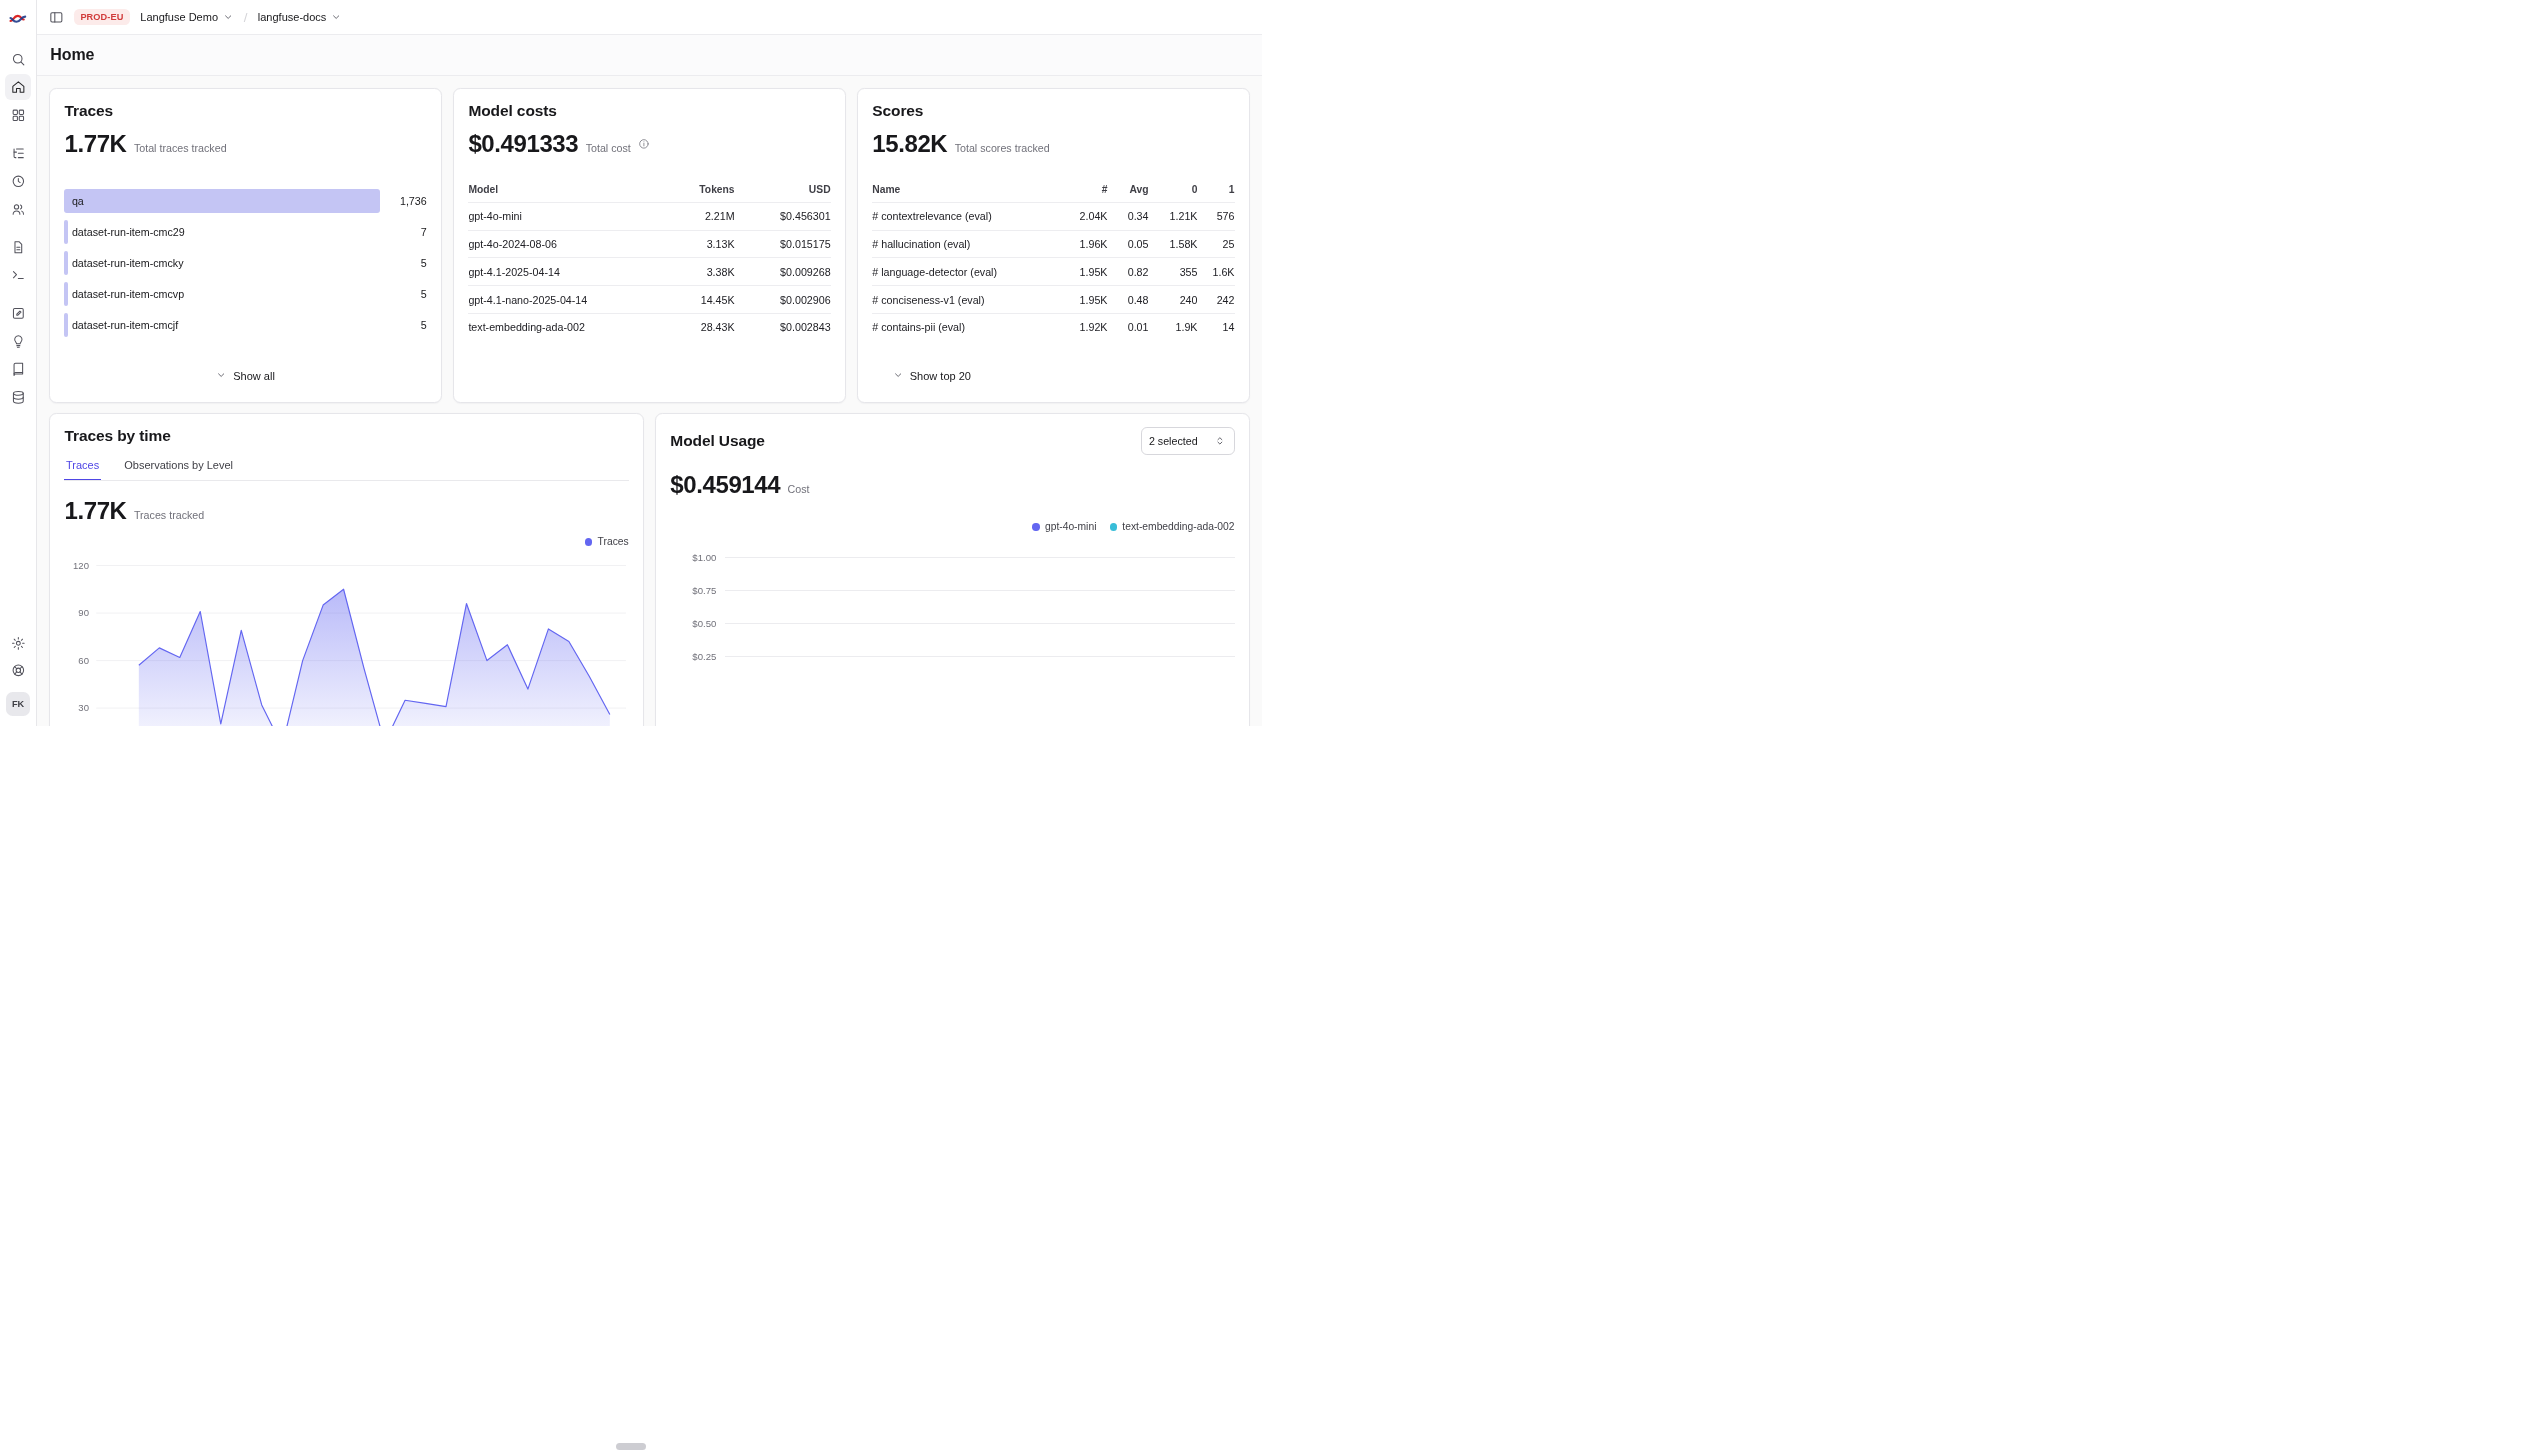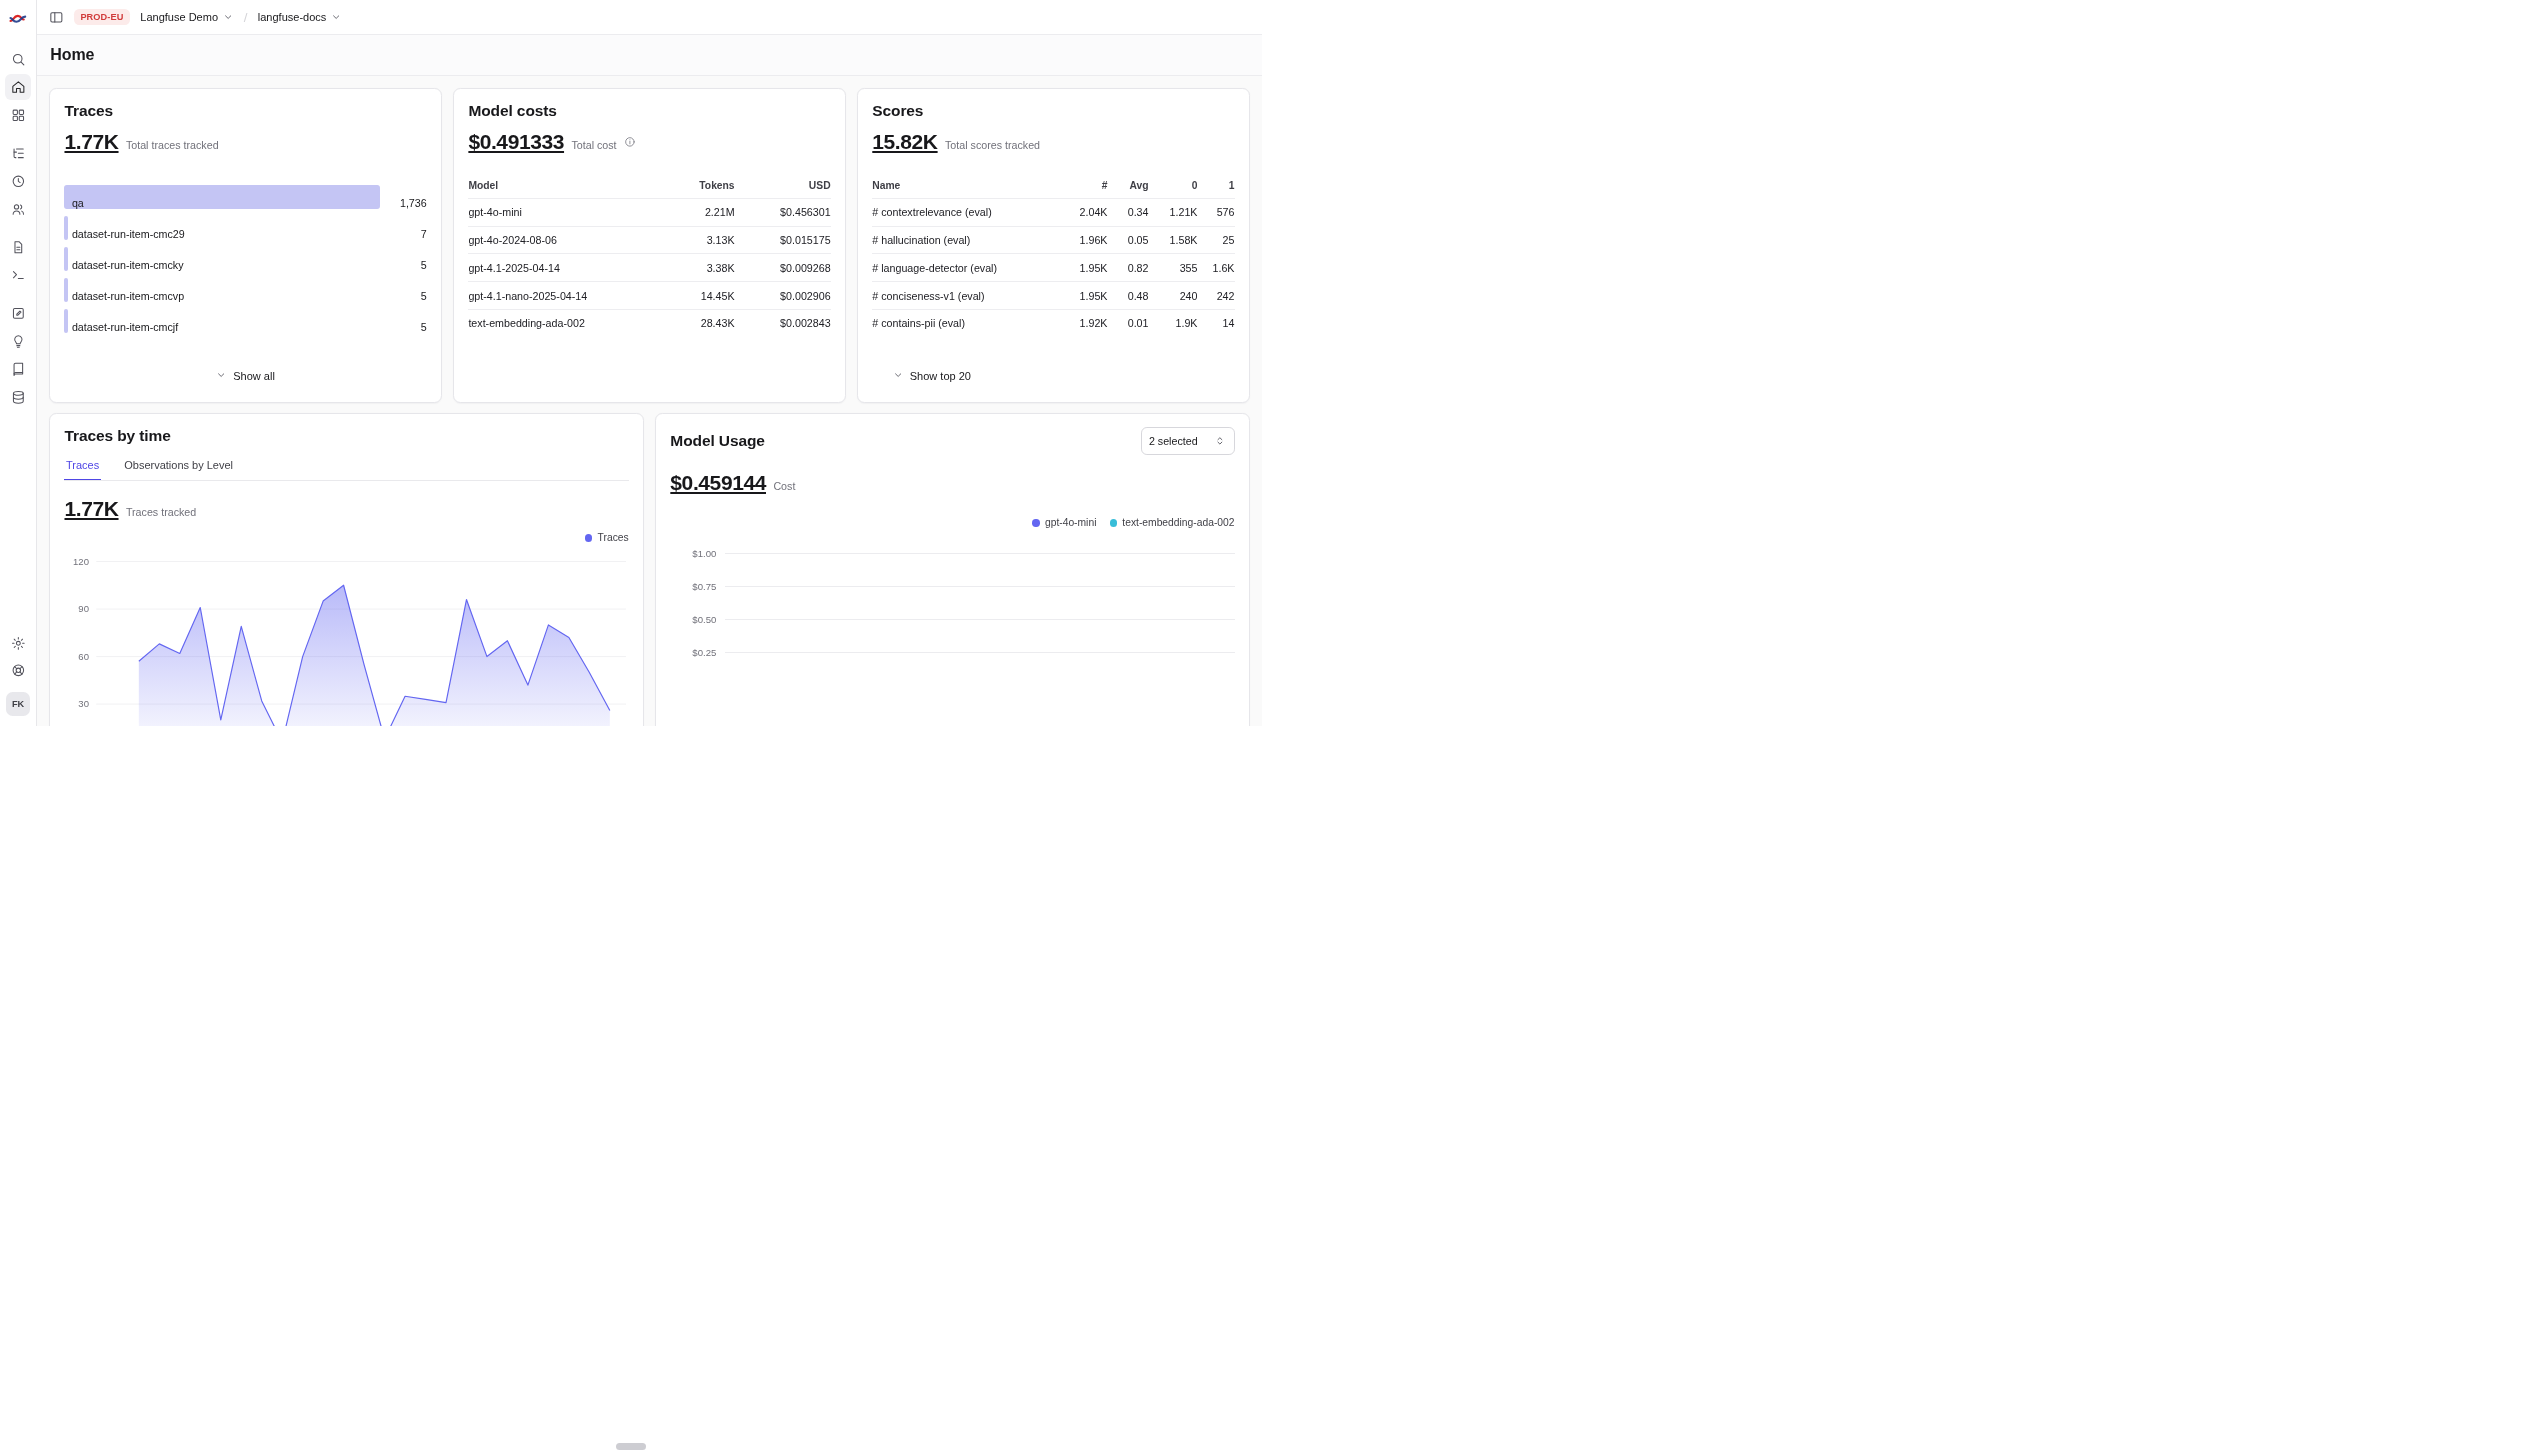--- a/index.html
+++ b/index.html
@@ -46,28 +46,28 @@
   .grid-top { display: grid; grid-template-columns: repeat(3, 1fr); gap: 10.3px; }
   .grid-bottom { display: grid; grid-template-columns: repeat(2, 1fr); gap: 10.3px; margin-top: 10.3px; }
 
   .card { background: #fff; border: 0.7px solid #e6e6ea; border-radius: 7.4px;
     box-shadow: 0 0.7px 1.5px rgba(16,24,40,.04); padding: 13.3px 14.7px; display: flex;
     flex-direction: column; min-width: 0; }
   .grid-top .card { height: 315px; }
   .grid-bottom .card { height: 457px; }
   .card-title { font-size: 15.5px; font-weight: 700; letter-spacing: -0.1px; }
   .metric-row { display: flex; align-items: baseline; gap: 7.4px; margin-top: 10.3px; }
-  .metric { font-size: 21px; font-weight: 700; letter-spacing: -0.4px; text-decoration: underline; }
+  .metric { font-size: 24px; font-weight: 700; letter-spacing: -0.4px; }
   .metric-label { font-size: 10.7px; color: #71717a; }
   .info-ic { width: 11.8px; height: 11.8px; stroke: #71717a; stroke-width: 1.6; fill: none;
     stroke-linecap: round; align-self: center; }
 
   
   .bar-list { margin-top: 31px; }
-  .bar-row { position: relative; height: 23.6px; display: flex; align-items: flex-end;
+  .bar-row { position: relative; height: 23.6px; display: flex; align-items: center;
     margin-bottom: 7.4px; cursor: pointer; }
   .bar-fill { position: absolute; left: 0; top: 0; bottom: 0; background: #c4c5f4;
     border-radius: 2.9px; min-width: 3.7px; }
   .bar-label { position: relative; z-index: 1; padding-left: 7.4px; font-size: 10.7px; }
   .bar-value { margin-left: auto; font-size: 10.7px; position: relative; z-index: 1; }
 
   .ghost-btn { display: flex; align-items: flex-start; gap: 6.6px; background: none; border: none;
     cursor: pointer; font-family: inherit; font-size: 11px; font-weight: 500; color: #18181b;
     padding: 6.6px 10.3px; border-radius: 5.9px; }
   .footer-center { margin: auto auto 0; }

